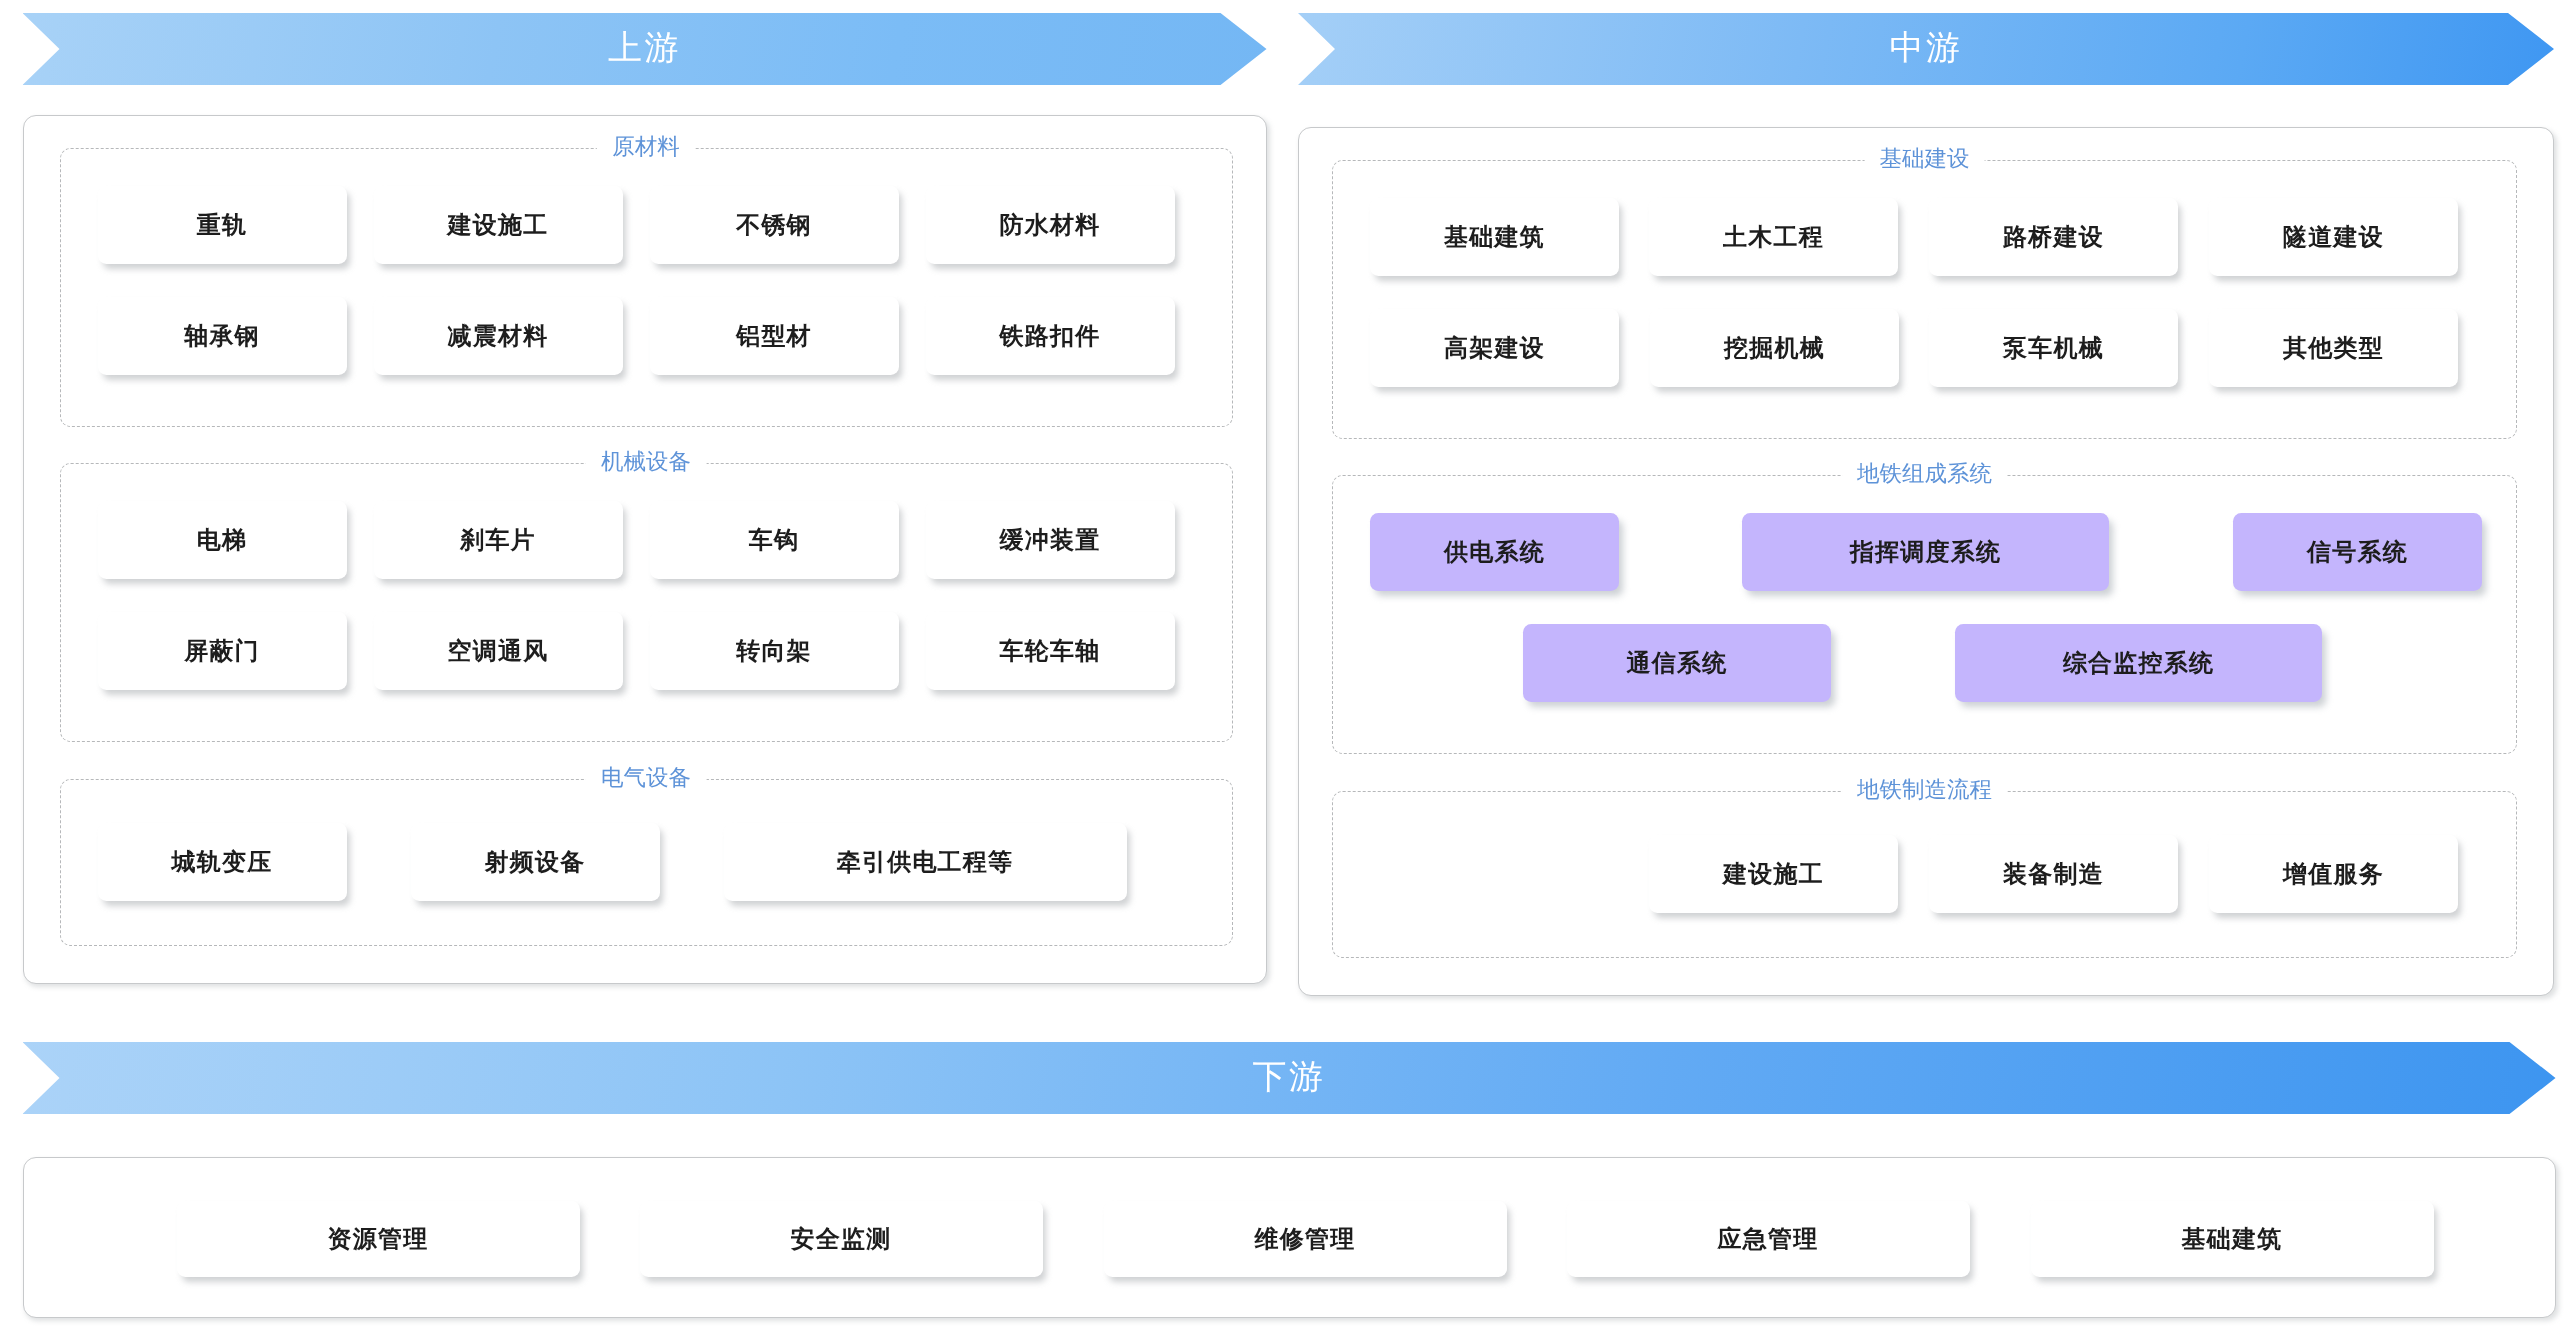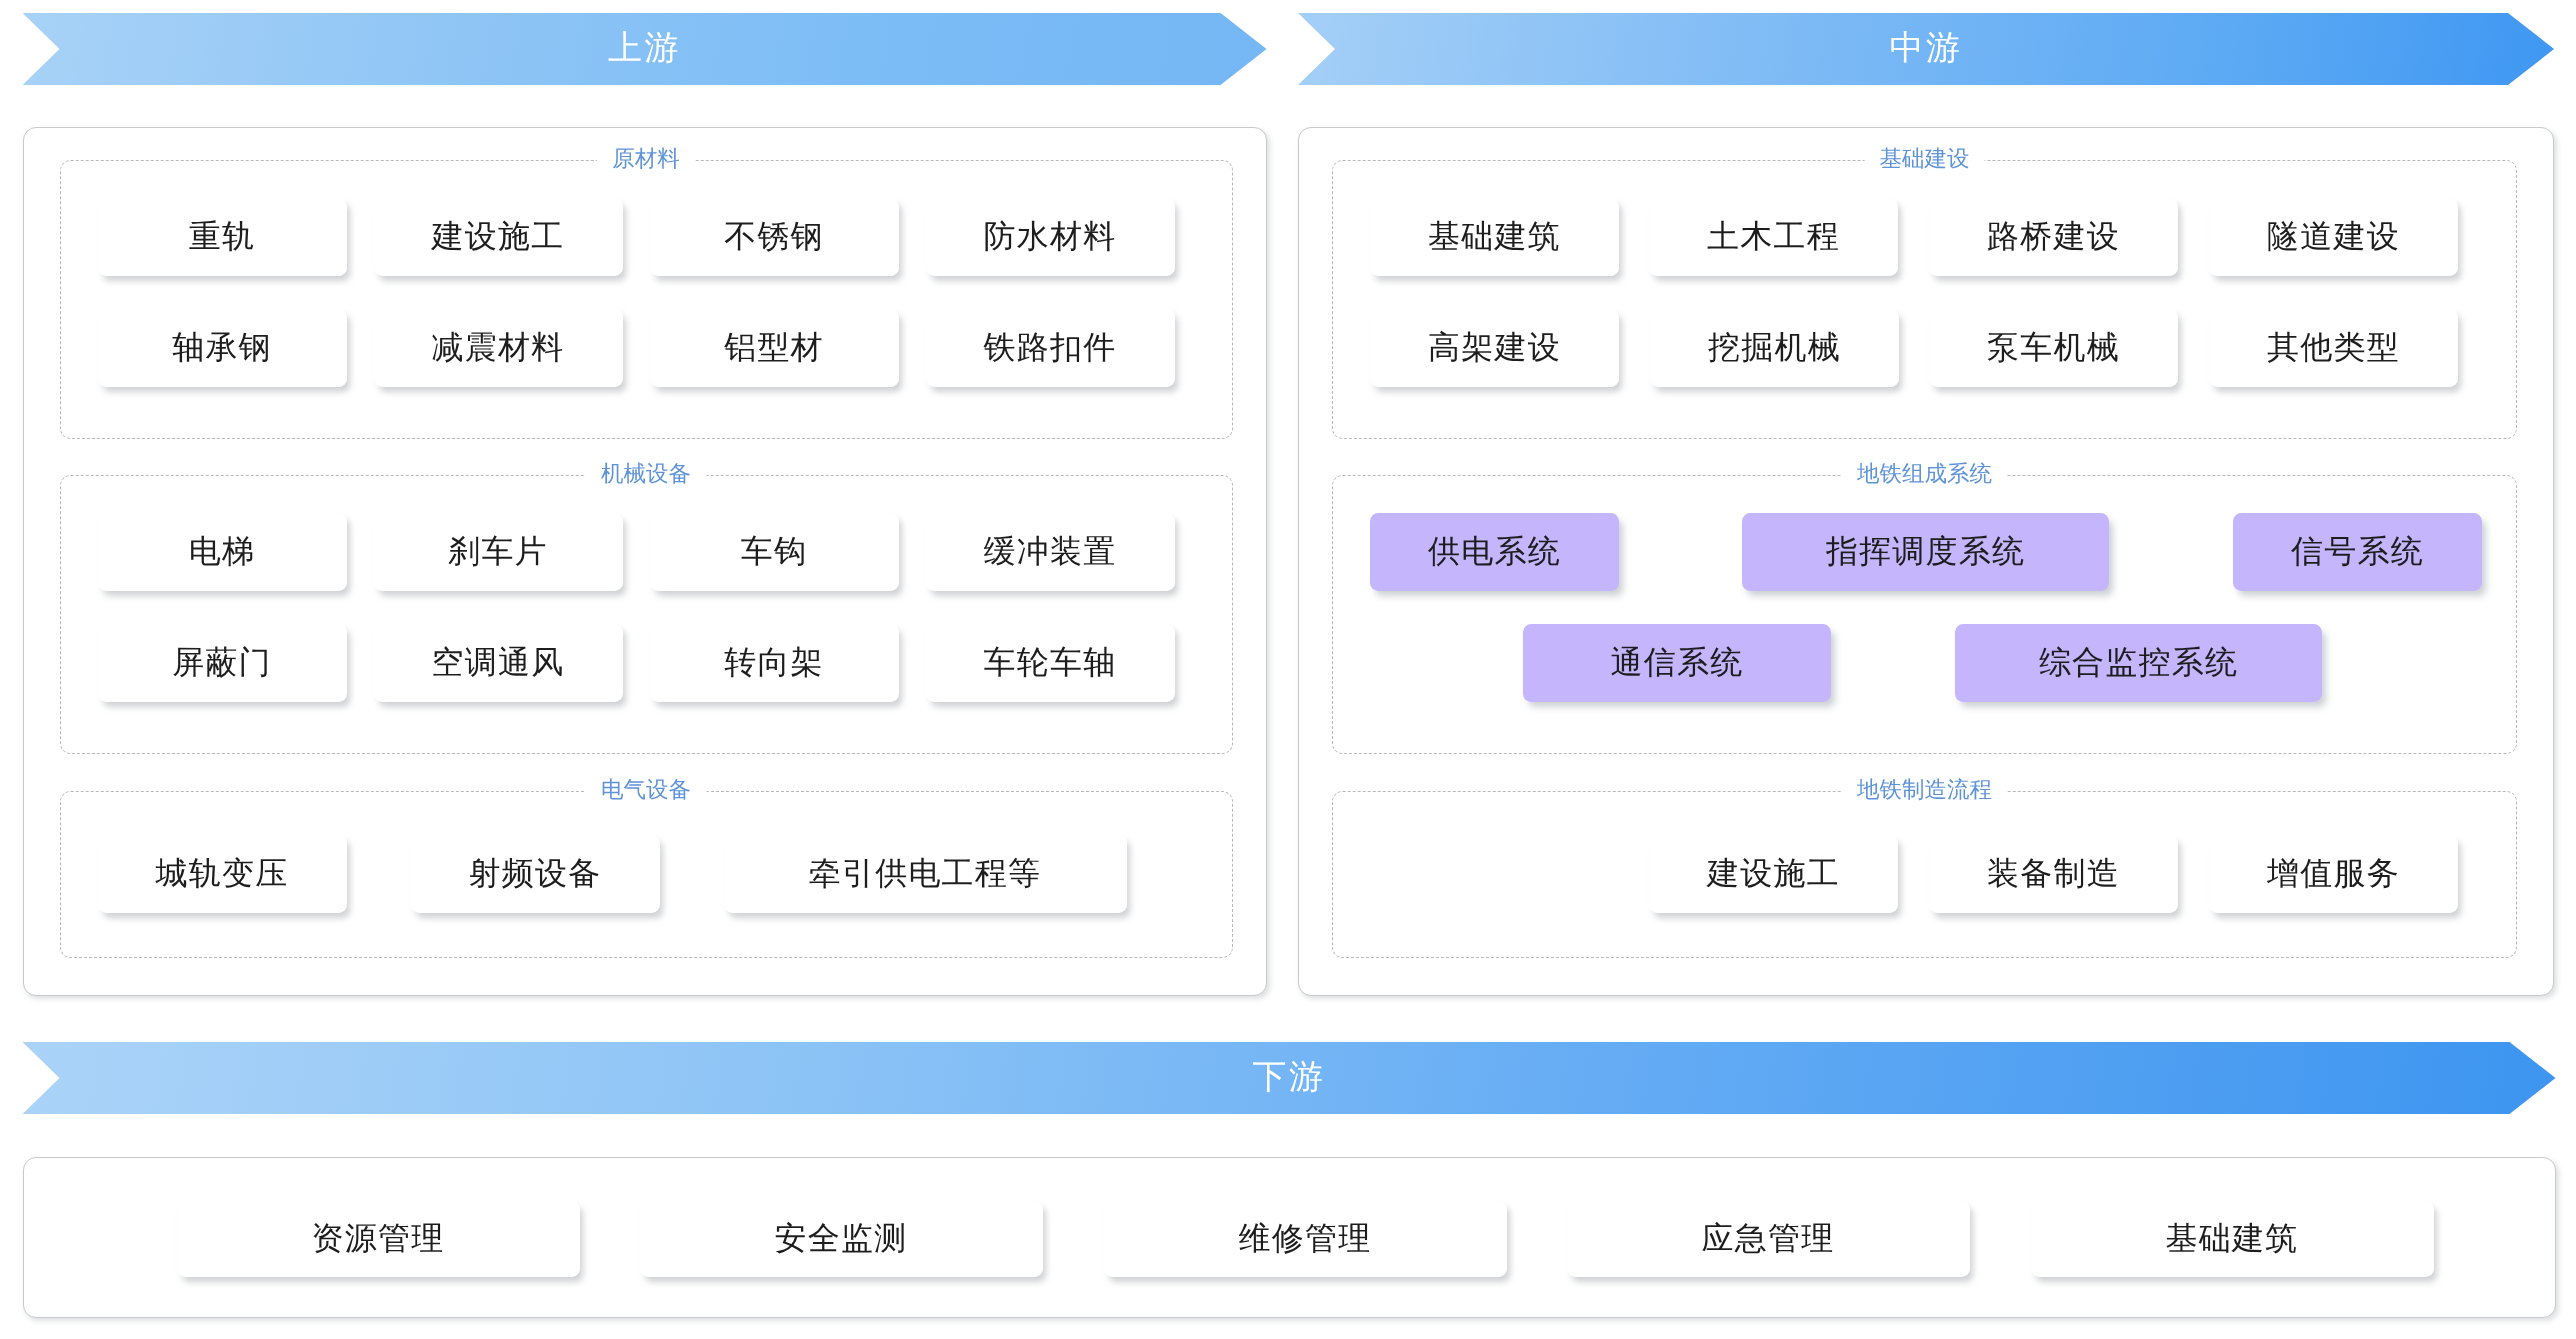--- a/index.html
+++ b/index.html
@@ -40,21 +40,21 @@
 
   
   .panel{
     position:absolute;
     background:#ffffff;
     border:1.8px solid #c7c9cb;
     border-radius:13px;
     box-shadow:2.4px 3px 5.3px rgba(150,155,160,0.30);
     box-sizing:border-box;
   }
-  #panel-upstream{left:22.5px;top:127px;width:1244px;width:1244px;height:869px;}
+  #panel-upstream{left:22.5px;top:115px;width:1244px;width:1244px;height:869px;}
   #panel-midstream{left:1298px;top:127px;width:1256px;height:869px;}
   #panel-downstream{left:22.5px;top:1157px;width:2533px;height:161px;}
 
   
   .group{
     position:absolute;
     border:1.2px dashed #b6b8ba;
     border-radius:10.7px;
     box-sizing:border-box;
   }
@@ -69,24 +69,25 @@
   }
 
   
   .card{
     position:absolute;
     background:#ffffff;
     border-radius:8.3px;
     box-shadow:4.1px 5.3px 6.5px -1.2px rgba(150,155,160,0.45);
     display:flex;align-items:center;justify-content:center;
     color:#1d1d1d;
-    font-size:32px;
+    font-size:24px;
     letter-spacing:1.2px;
     box-sizing:border-box;
     text-align:center;
+    font-weight:bold;
   }
   .card.blue{
     background:#c4b5fd;
     box-shadow:4.7px 6px 7.1px -1.2px rgba(150,158,168,0.48);
   }
 </style>
 </head>
 <body>
 
 <div class="stage">

